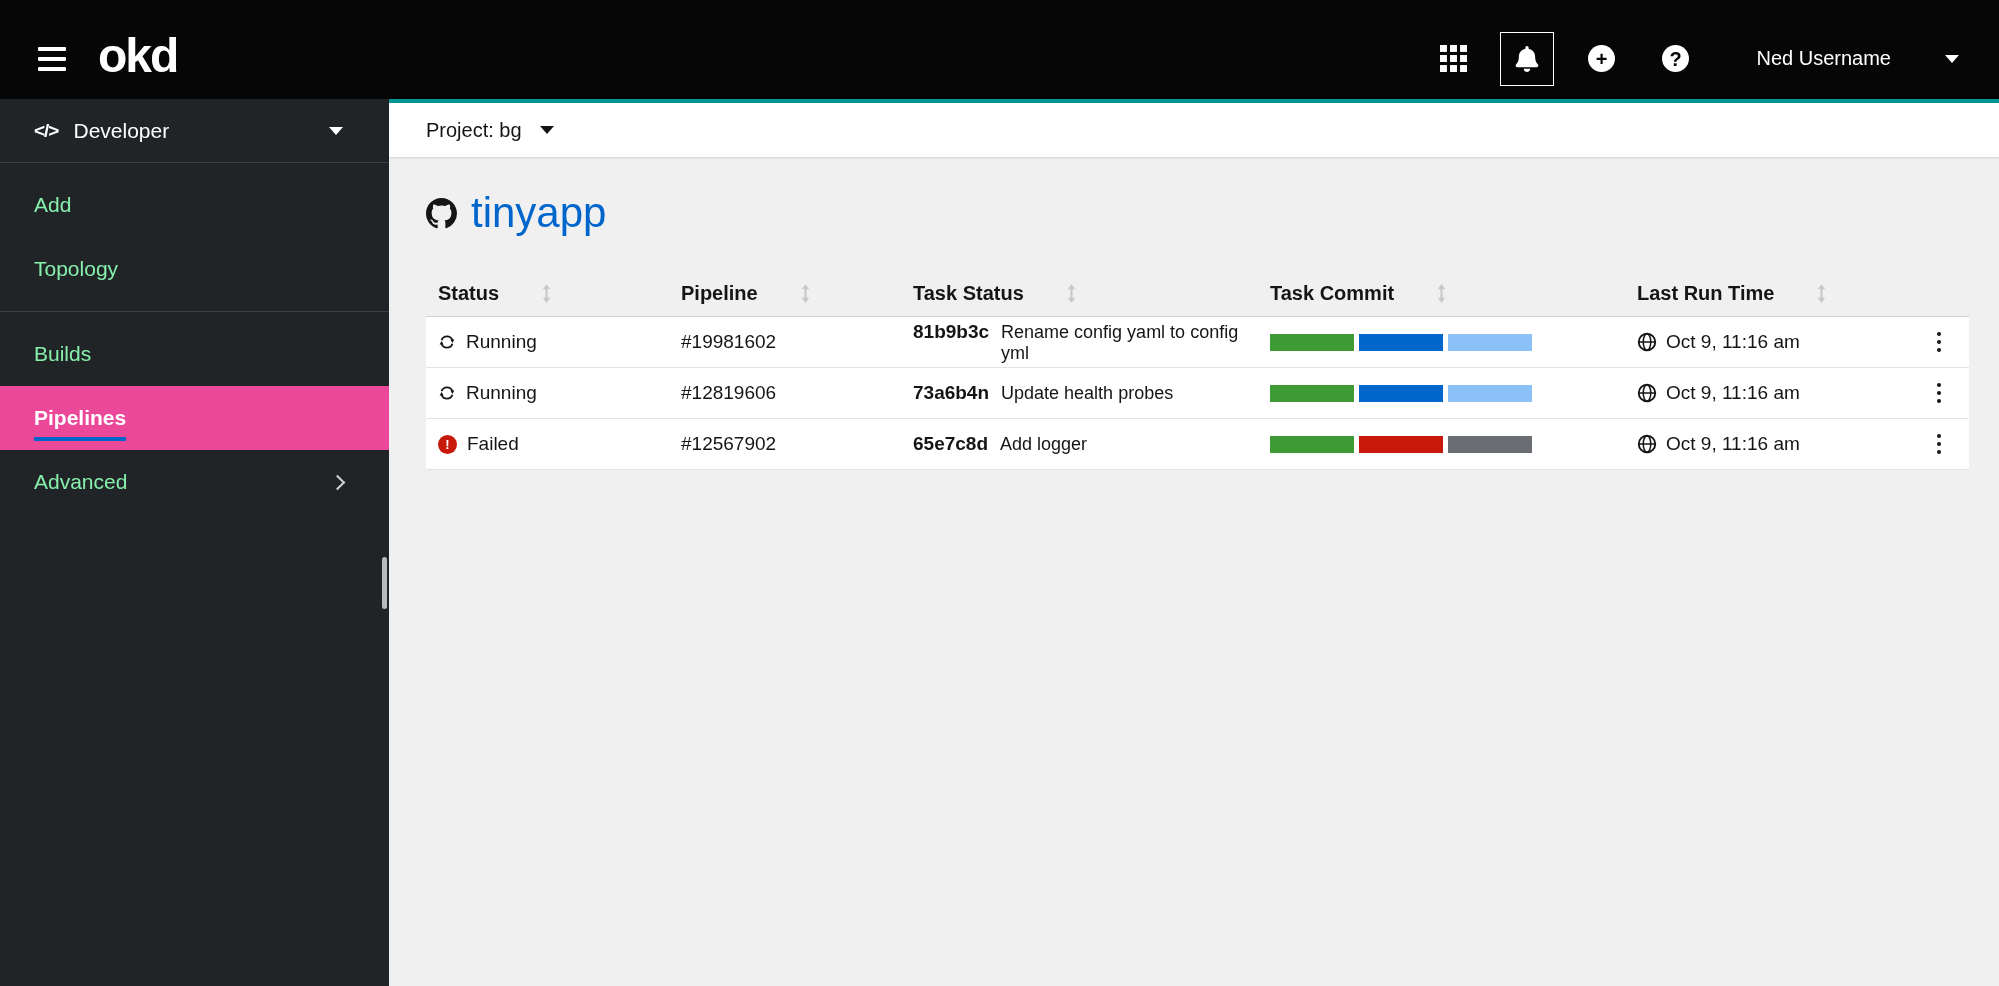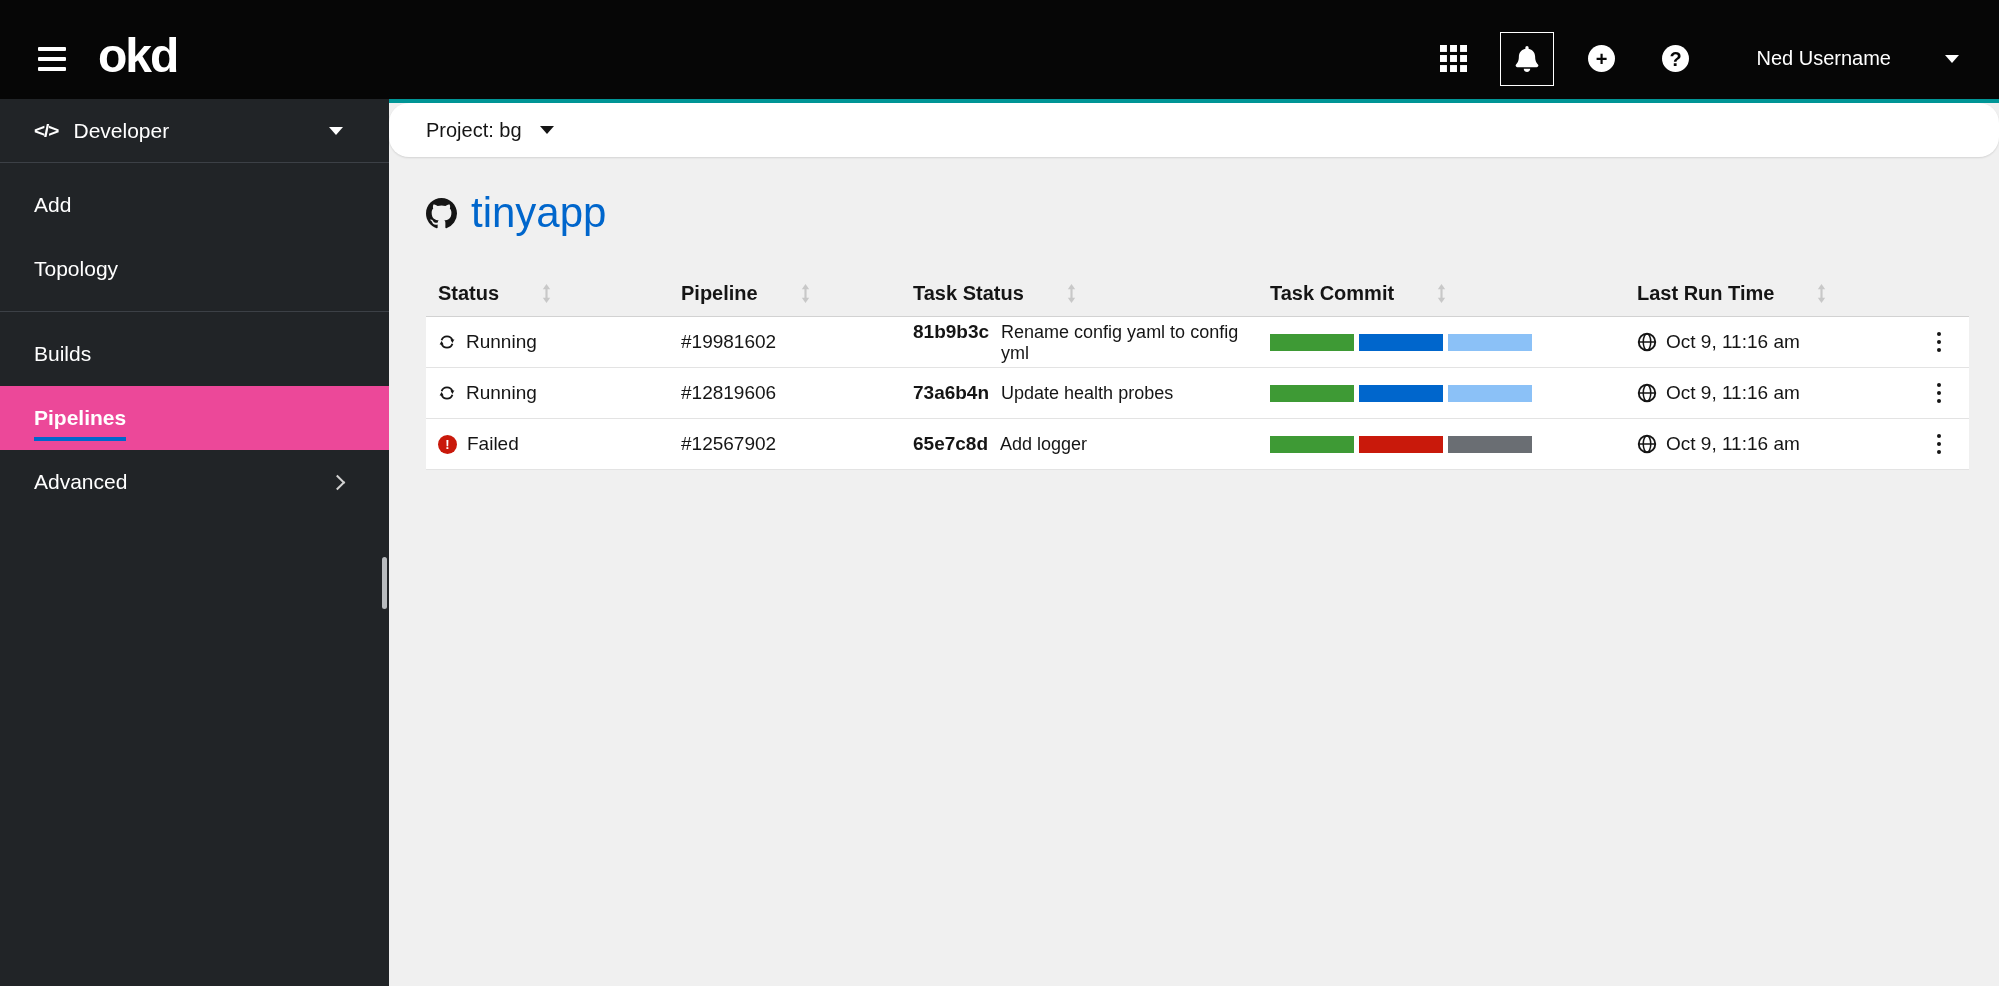--- a/index.html
+++ b/index.html
@@ -56,21 +56,21 @@
     height:64px; display:flex; align-items:center; gap:15px;
     padding:0 46px 0 34px; color:#fff; font-size:21px;
     border-bottom:1px solid #3c4046; cursor:pointer;
   }
   .code-icon { color:#fff; font-weight:bold; font-size:19px; letter-spacing:-1px; }
   .perspective .caret-down { margin-left:auto; }
   .nav-group { padding:10px 0; }
   .nav-group + .nav-group { border-top:1px solid #3c4046; }
   .nav-item {
     height:64px; display:flex; align-items:center;
-    padding:0 46px 0 34px; color:#ffffff; font-size:21px; cursor:pointer;
+    padding:0 46px 0 34px; color:#86efac; font-size:21px; cursor:pointer;
     position:relative;
   }
   .nav-item.active { background:#ec4899; color:#fff; font-weight:bold; }
   .nav-item.active .active-underline {
     position:absolute; left:34px; bottom:9px; width:92px; height:4px; background:#0066cc;
   }
   .chevron-right {
     margin-left:auto; width:11px; height:11px;
     border-top:2.5px solid #d2d2d2; border-right:2.5px solid #d2d2d2;
     transform:rotate(45deg);
@@ -79,21 +79,21 @@
     position:absolute; right:2px; top:458px; width:5px; height:52px;
     background:#b8bbbe; border-radius:3px; cursor:pointer;
   }
 
   
   .main { position:absolute; top:99px; left:389px; width:1610px; height:887px; background:#f0f0f0; }
   .teal-line { height:4px; width:100%; background:#009596; }
   .project-bar {
     height:54px; background:#fff; display:flex; align-items:center; gap:18px;
     padding:0 37px; font-size:20px; color:#151515;
-    box-shadow:0 1px 2px rgba(3,3,3,0.12); position:relative; z-index:2; cursor:pointer;border-radius:20px;
+    box-shadow:0 1px 2px rgba(3,3,3,0.12); position:relative; z-index:2; cursor:pointer;
   }
   .content { padding:24px 30px 0 37px; }
 
   .page-title-row { display:flex; align-items:center; gap:14px; margin:8px 0 34px; }
   .page-title { color:#0066cc; font-size:42px; font-weight:400; cursor:pointer; }
 
   
   .toolbar { display:flex; align-items:stretch; height:44px; margin-bottom:22px; }
   .pf-control {
     background:#fff; border:1px solid #d6d6d6; border-bottom-color:#8a8d90;

